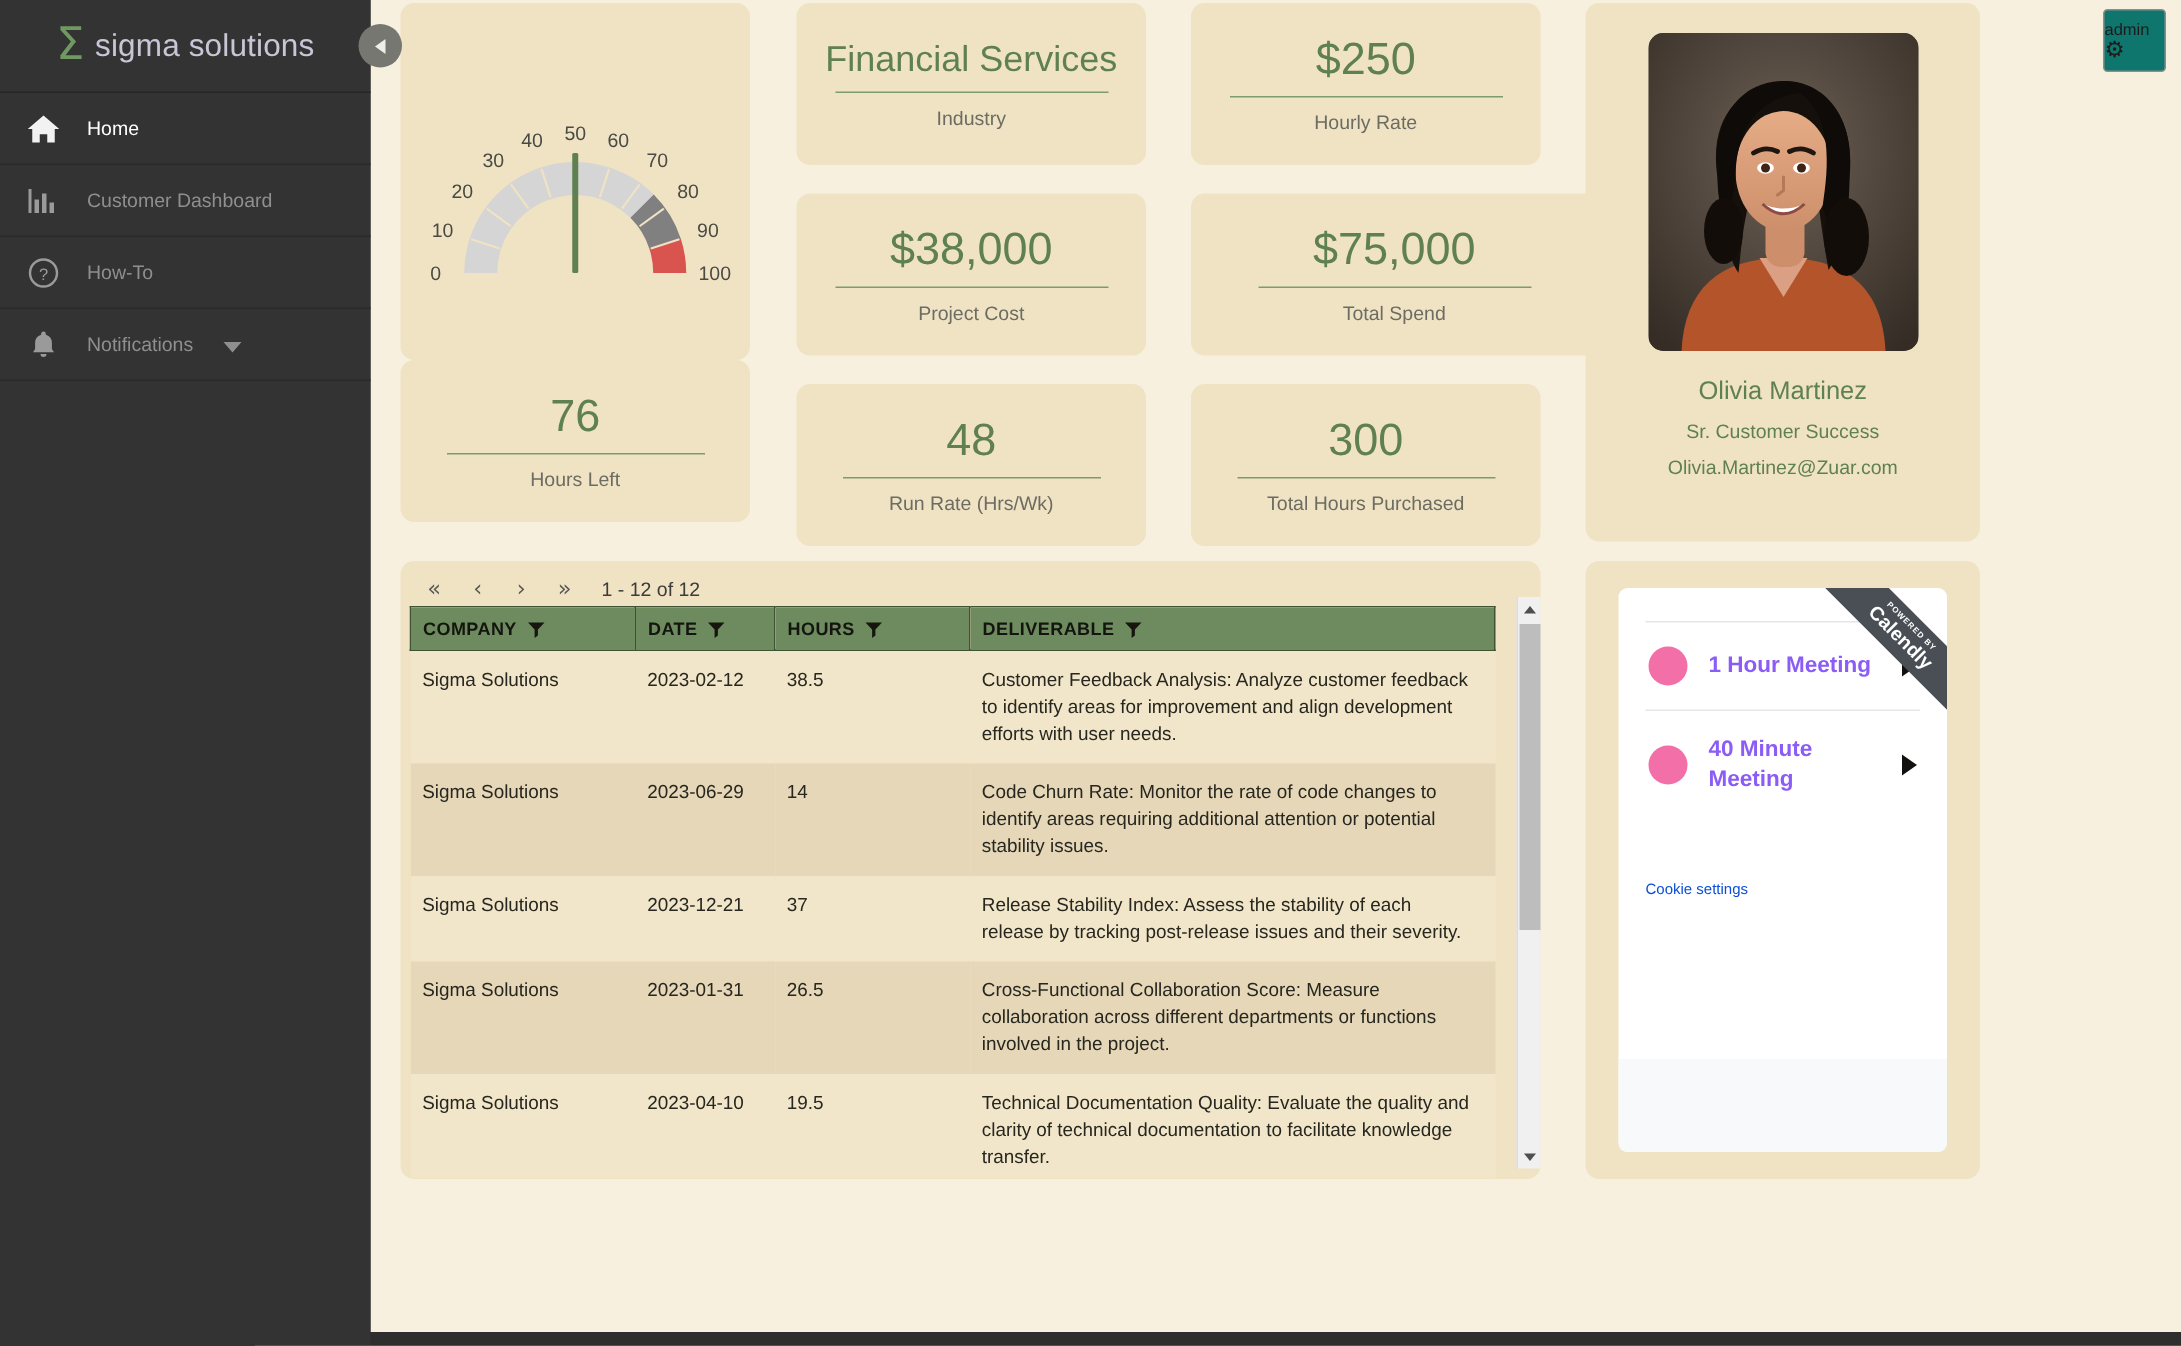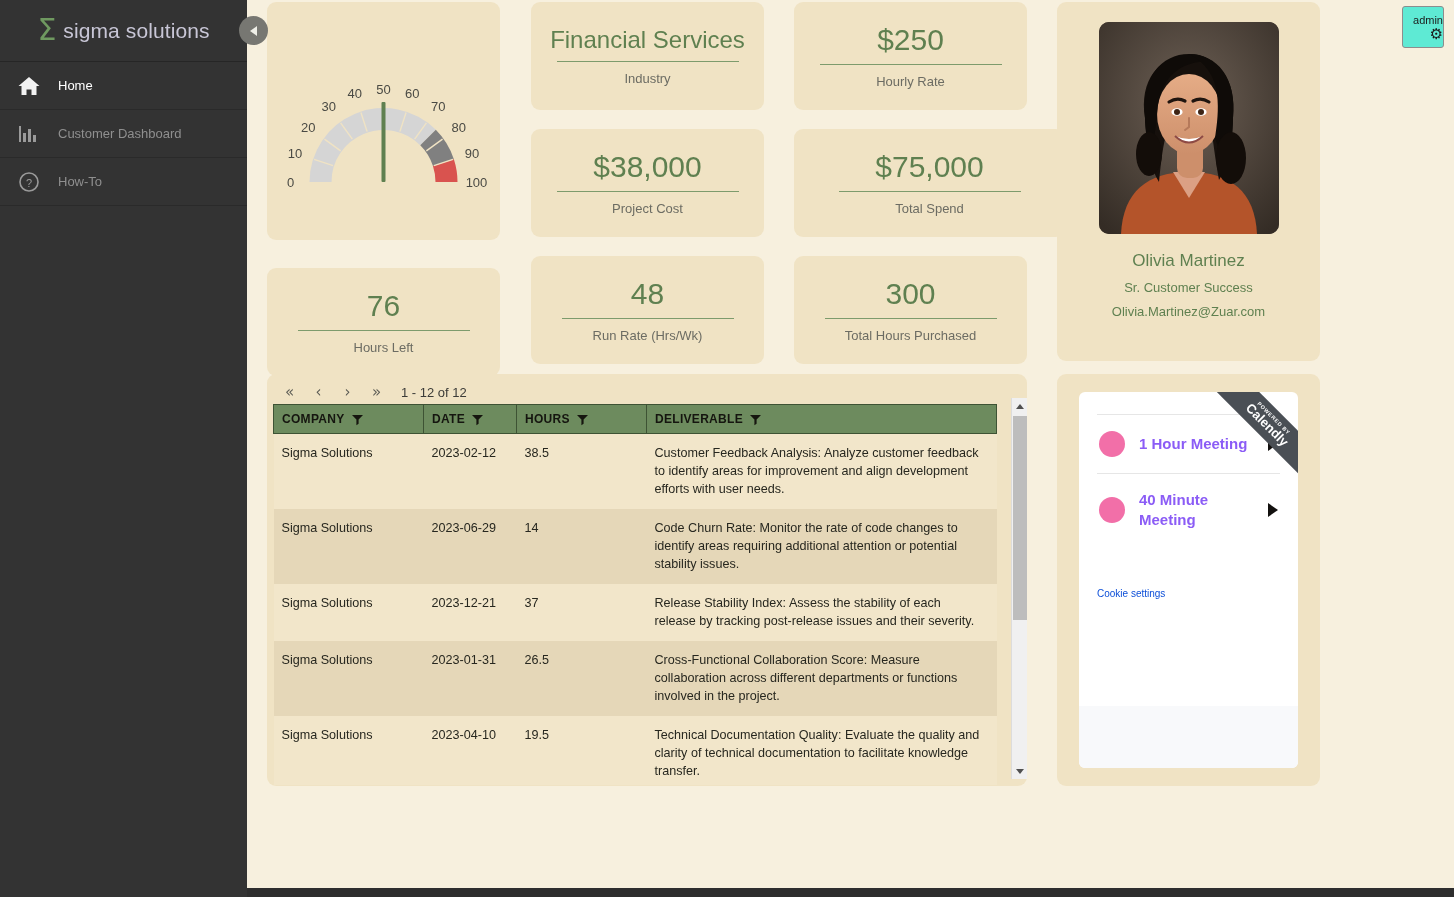--- a/index.html
+++ b/index.html
@@ -94,25 +94,25 @@
     left: 0; top: 0;
     width: 1207px; height: 888px;
     background: #f7f0de;
   }
 
   
   #admin-btn {
     position: absolute;
     right: 10px; top: 6px;
     width: 42px; height: 42px;
-    background: #5eead4;
+    background: #0f766e;
     border: 1px solid #8d8d8d;
     border-radius: 3px;
     display: flex; flex-direction: column;
-    align-items: flex-end; justify-content: center;
+    align-items: flex-start; justify-content: center;
     cursor: pointer;
     z-index: 30;
   }
   #admin-btn .admin-text { font-size: 11px; color: #1c1c1c; line-height: 12px; }
   #admin-btn .gear { font-size: 15px; color: #1c1c1c; line-height: 15px; }
 
   
   .card {
     background: #f0e3c4;
     border-radius: 9px;
@@ -365,20 +365,30 @@
   <div class="nav-item">
     <span class="nav-ico">
       <svg width="22" height="22" viewBox="0 0 22 22">
         <circle cx="11" cy="11" r="9" fill="none" stroke="currentColor" stroke-width="1.6"></circle>
         <text x="11" y="15.5" text-anchor="middle" font-size="11" fill="currentColor" font-family="Liberation Sans, sans-serif">?</text>
       </svg>
     </span>
     <span class="nav-label">How-To</span>
   </div>
 
+  <div class="nav-item">
+    <span class="nav-ico">
+      <svg width="20" height="22" viewBox="0 0 20 22">
+        <path fill="currentColor" d="M10 2a1.6 1.6 0 0 1 1.6 1.6v.6A5.6 5.6 0 0 1 15.6 9.6v4l1.4 2.2H3l1.4-2.2v-4A5.6 5.6 0 0 1 8.4 4.2v-.6A1.6 1.6 0 0 1 10 2z"></path>
+        <path fill="currentColor" d="M8 17h4a2 2 0 0 1-4 0z"></path>
+      </svg>
+    </span>
+    <span class="nav-label">Notifications</span>
+    <span class="chev-dn"></span>
+  </div>
 </aside>
 
 <div id="collapse-toggle">
   <span class="tri-left"></span>
 </div>
 
 <main id="main">
 
   <div id="admin-btn">
     <span class="admin-text">admin</span>
@@ -439,21 +449,21 @@
       <div class="kpi-rule" style="width:182px;"></div>
       <div class="kpi-label">Project Cost</div>
     </div>
 
     <div class="card kpi" style="left:547px; top:129px; width:271px; height:108px;">
       <div class="kpi-value" style="font-size:30px;">$75,000</div>
       <div class="kpi-rule" style="width:182px;"></div>
       <div class="kpi-label">Total Spend</div>
     </div>
 
-    <div class="card kpi" style="left:20px; top:268px; width:233px; height:108px;">
+    <div class="card kpi" style="left:20px; top:240px; width:233px; height:108px;">
       <div class="kpi-value" style="font-size:30px;">76</div>
       <div class="kpi-rule" style="width:172px;"></div>
       <div class="kpi-label">Hours Left</div>
     </div>
 
     <div class="card kpi" style="left:284px; top:256px; width:233px; height:108px;">
       <div class="kpi-value" style="font-size:30px;">48</div>
       <div class="kpi-rule" style="width:172px;"></div>
       <div class="kpi-label">Run Rate (Hrs/Wk)</div>
     </div>

